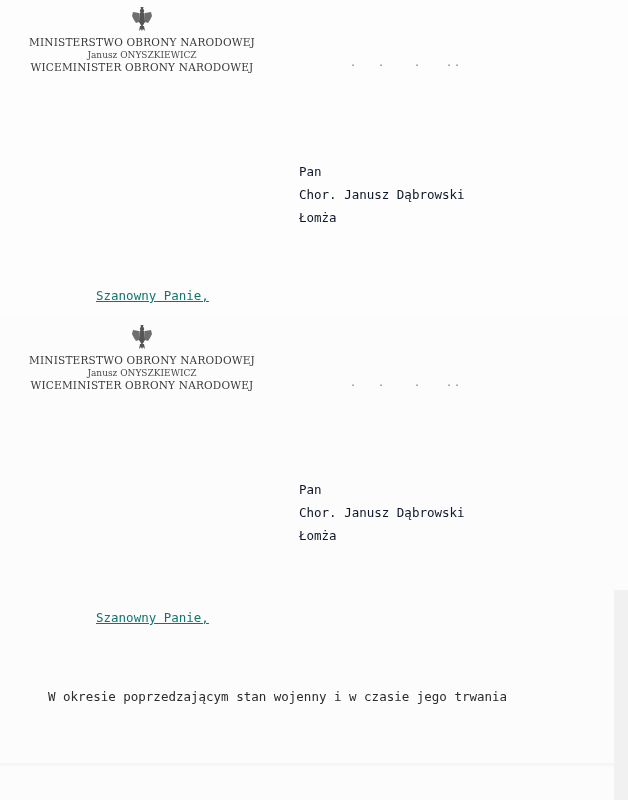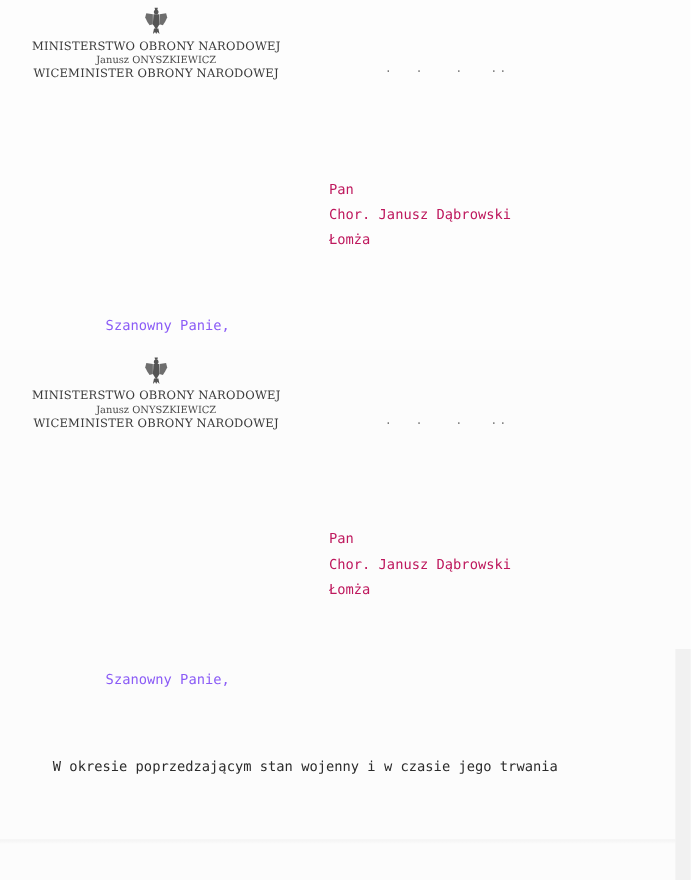--- a/index.html
+++ b/index.html
@@ -80,28 +80,29 @@
     }
     .dots span {
       position: absolute;
       top: 0;
     }
     .address {
       position: absolute;
       left: 299px;
       font-size: 12.5px;
       line-height: 23px;
-      color: #be185d;
+      color: #0f172a;
       white-space: nowrap;
     }
     .salutation {
       position: absolute;
       font-size: 12.5px;
-      color: #8b5cf6;
-      white-space: nowrap;
+      color: #0f766e;
+      white-space: nowrap;
+      text-decoration: underline;
     }
     .body-text {
       position: absolute;
       left: 48px;
       font-size: 12.5px;
       line-height: 22.3px;
       color: #2b2b2b;
       white-space: pre;
     }
     .para-indent {

